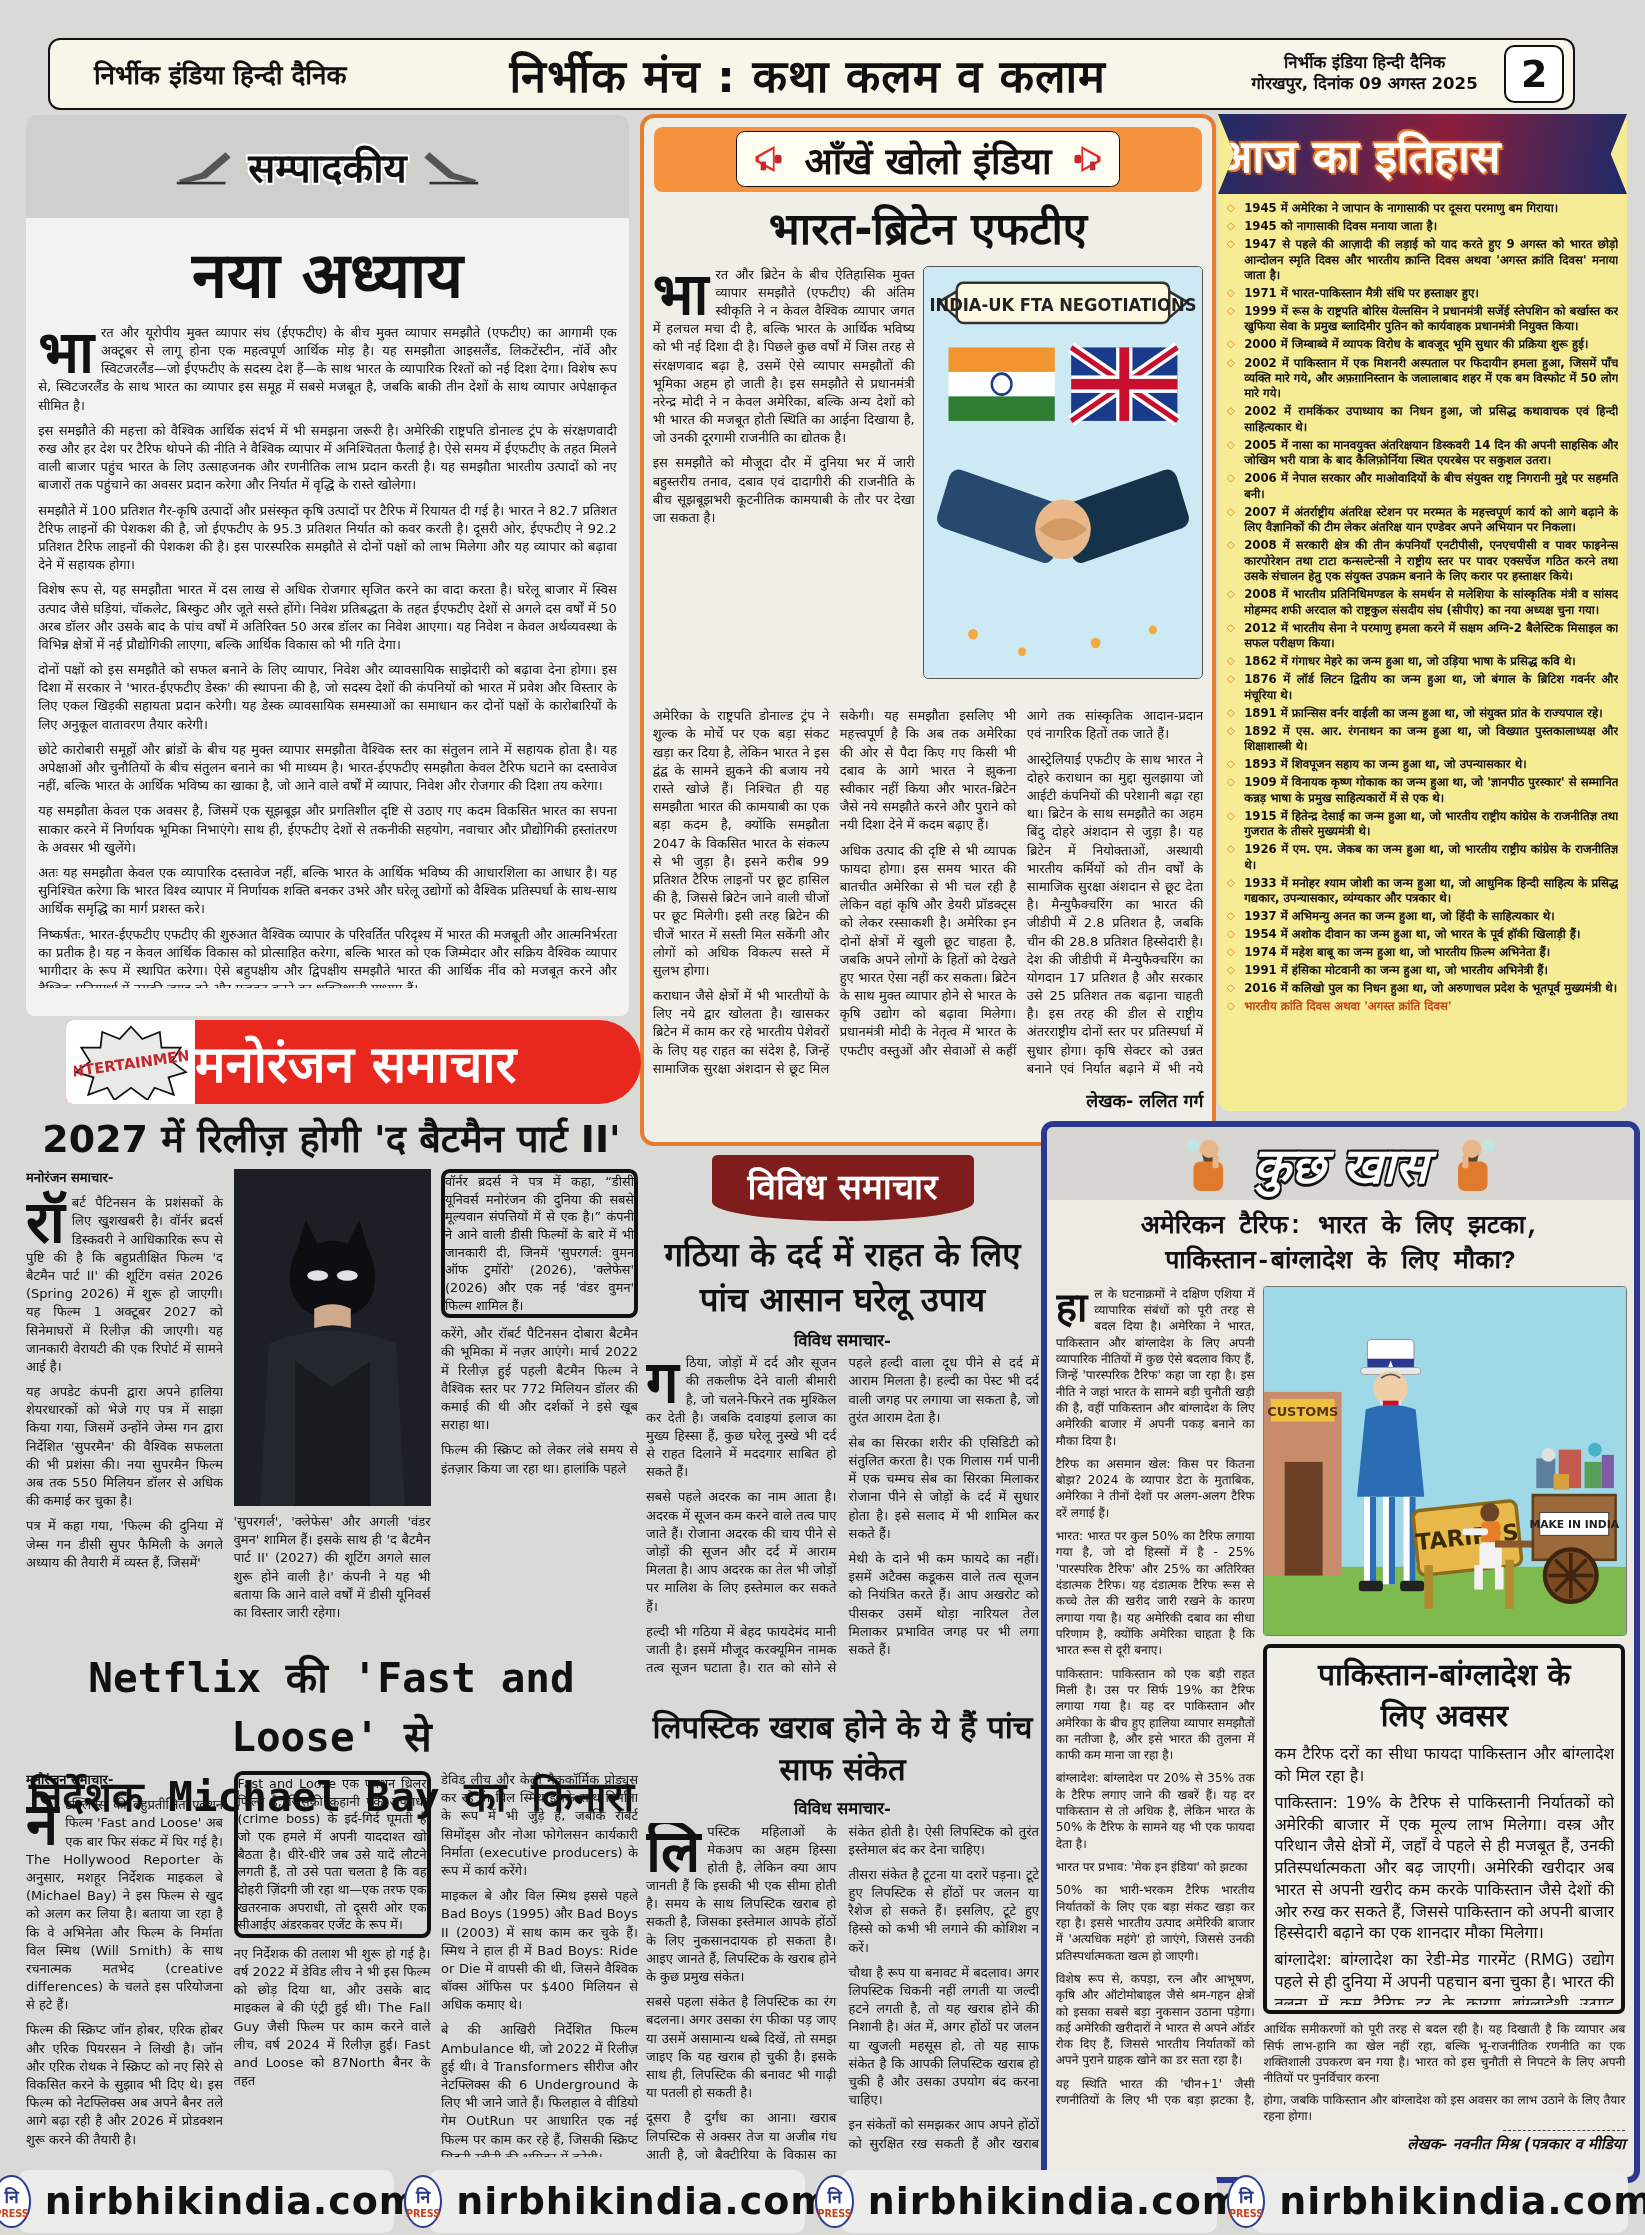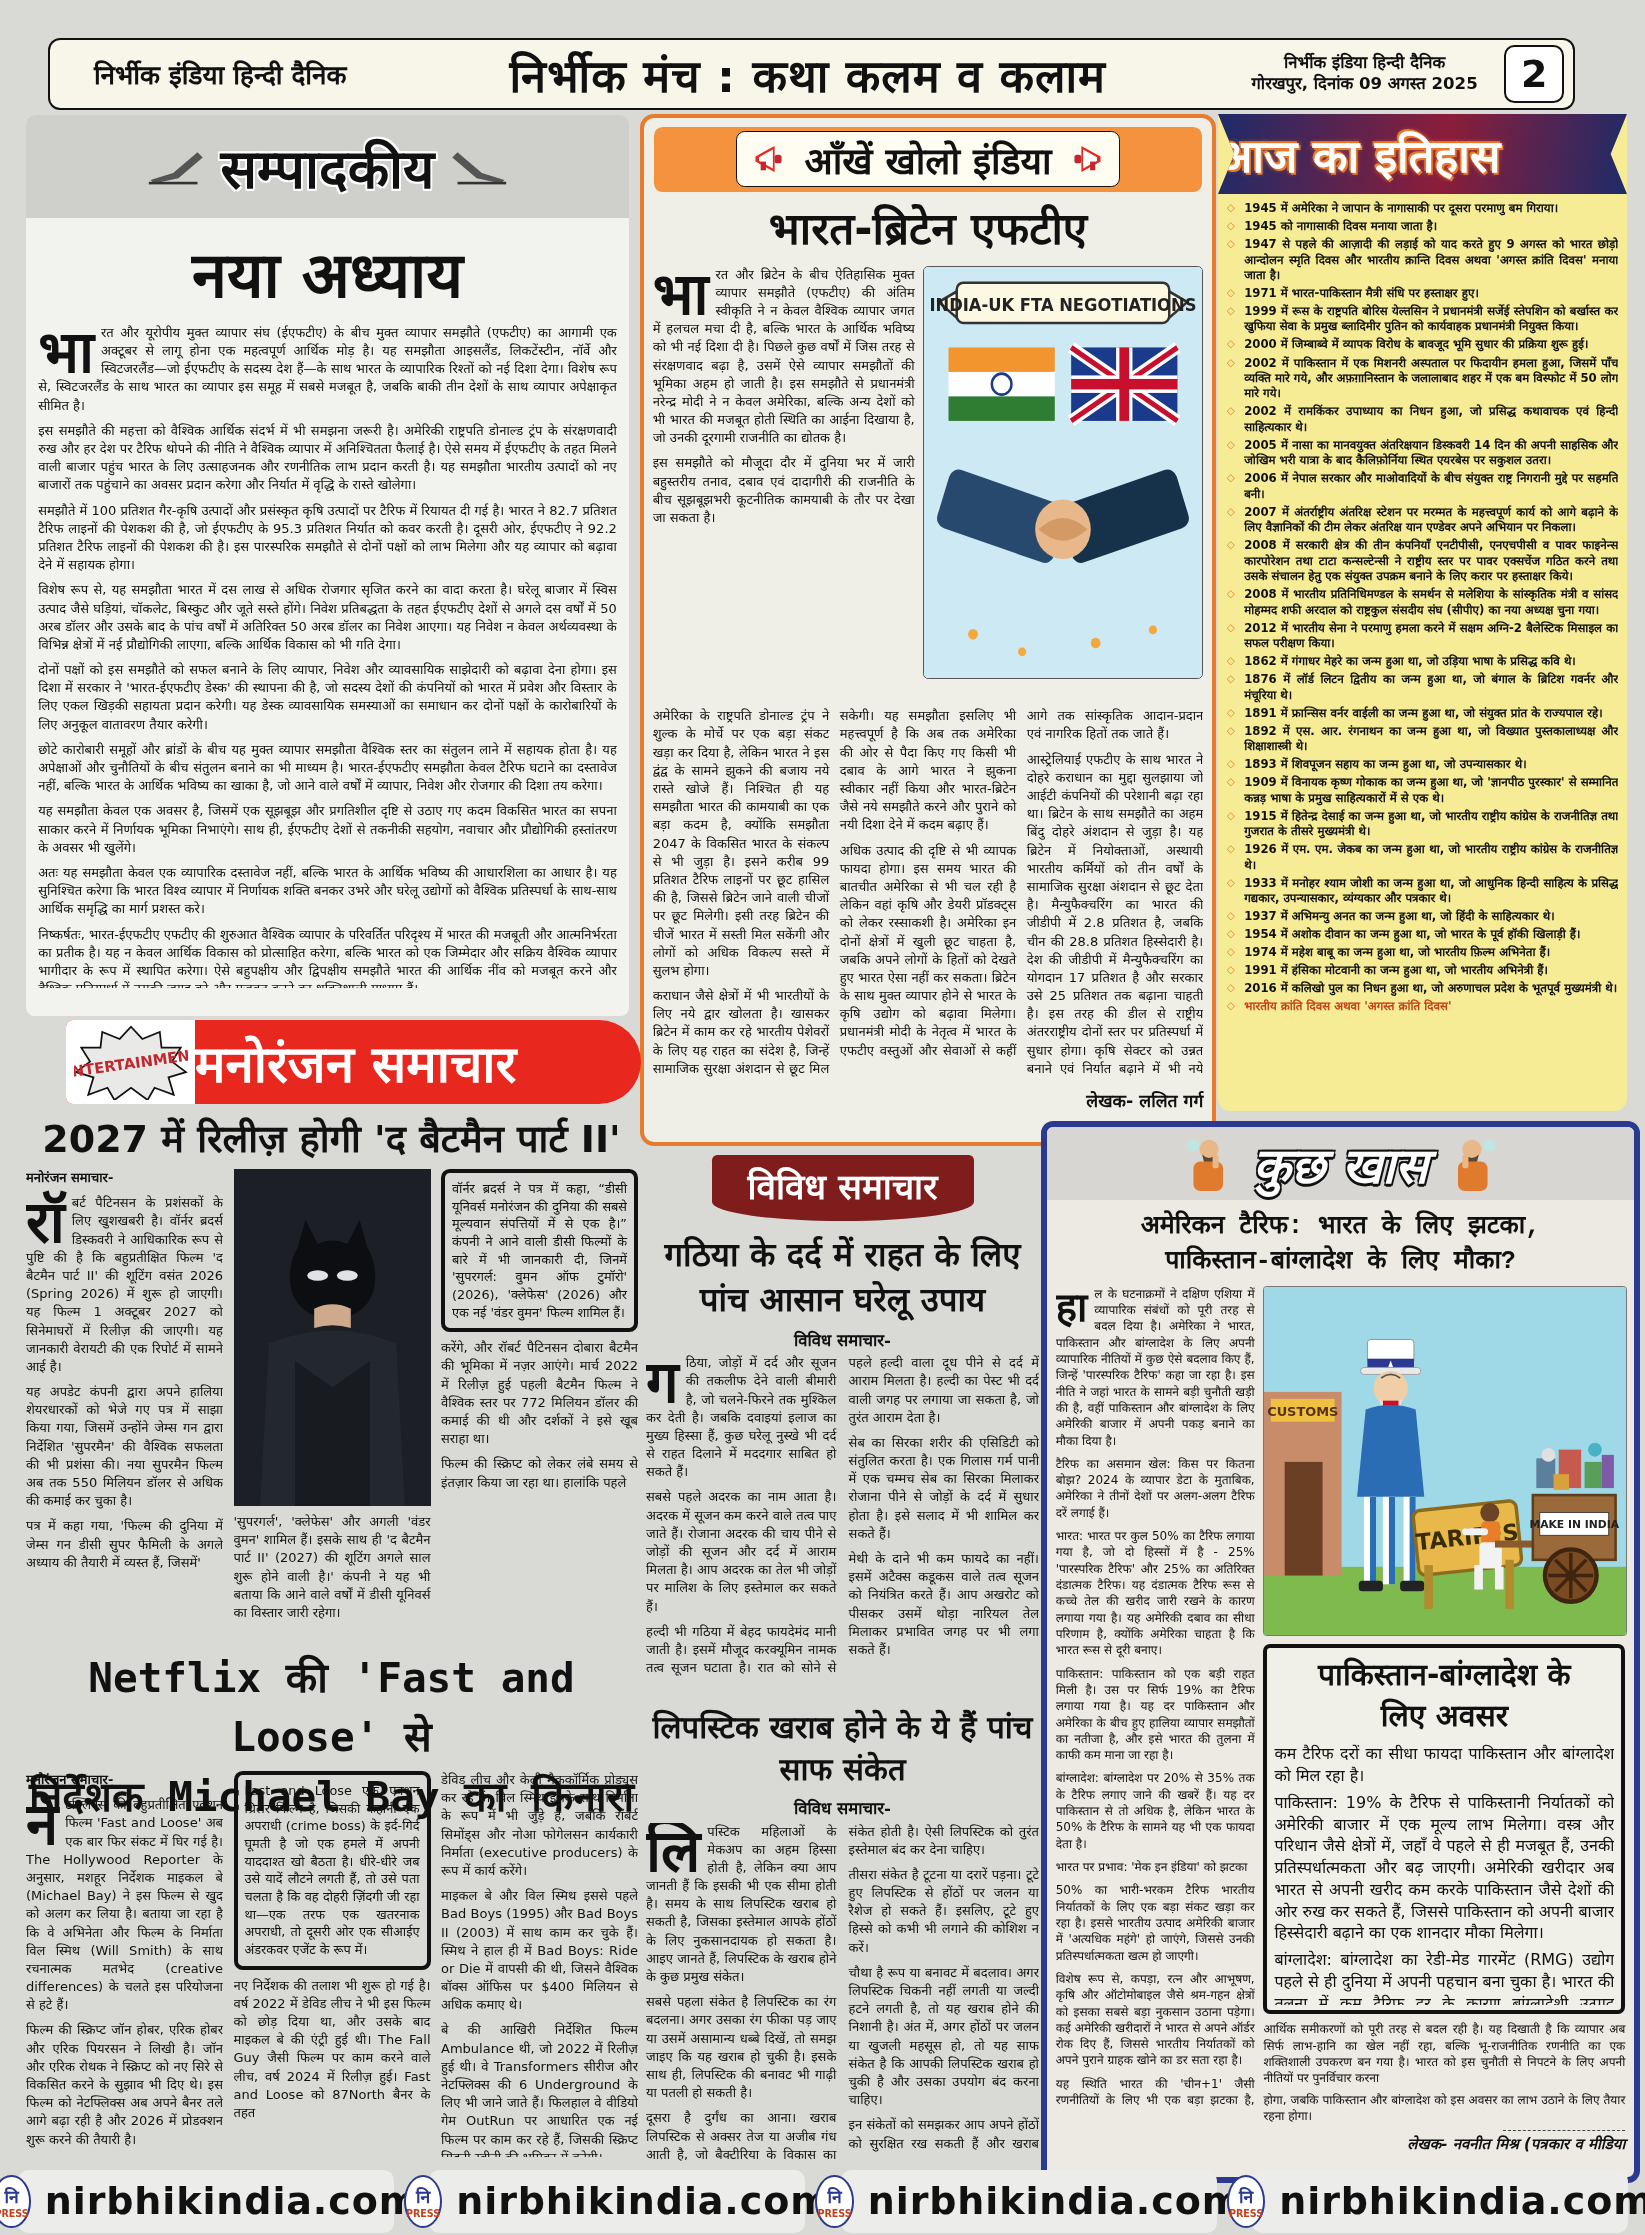--- a/index.html
+++ b/index.html
@@ -12,21 +12,21 @@
   .mh-page{width:56px;height:54px;border:2.6px solid #111;border-radius:10.5px;font-size:38px;font-weight:800;display:flex;align-items:center;justify-content:center;margin-left:8.7px;background:#fff;}
   
   .box{position:absolute;box-sizing:border-box;}
   .body-text p{margin:0 0 7px 0;font-size:13px;line-height:1.4;text-align:justify;}
   .dropcap{float:left;font-size:58px;line-height:.8;font-weight:800;margin:5.2px 7px 0 0;}
   .byline{font-size:16.6px;font-weight:800;text-align:right;margin:0 0 3.5px 0;}
   .clip{overflow:hidden;}
   
   .editorial{left:26px;top:115px;width:603px;height:901px;background:#f2f2ef;border-radius:8.7px;padding:0 12.2px;}
   .ed-band{height:103px;background:#cfcfcc;border-radius:8.7px 8.7px 0 0;display:flex;align-items:center;justify-content:center;gap:12.2px;margin:0 -12.2px;}
-  .ed-title{font-size:54px;font-weight:900;color:#111;text-shadow:1.7px 1.7px 0 #fff,-1.7px -1.7px 0 #fff,1.7px -1.7px 0 #fff,-1.7px 1.7px 0 #fff;}
+  .ed-title{font-size:40px;font-weight:900;color:#111;text-shadow:1.7px 1.7px 0 #fff,-1.7px -1.7px 0 #fff,1.7px -1.7px 0 #fff,-1.7px 1.7px 0 #fff;}
   .ed-headline{font-size:63px;font-weight:900;text-align:center;margin:12.2px 0 8.7px 0;}
   .editorial .body-text{height:664px;overflow:hidden;}
   
   .fta{left:640px;top:114px;width:576px;height:1032px;background:#efeee7;border:4.4px solid #e87c2e;border-radius:14px;padding:5.2px 8.7px;}
   .fta-banner{height:65px;background:#f5923e;border-radius:8.7px;display:flex;align-items:center;justify-content:center;margin:3.5px 1.7px 5.2px 1.7px;}
   .fta-banner-inner{background:#fffdf2;border:1.7px solid #111;border-radius:8.7px;padding:1.7px 15.7px;font-size:37px;font-weight:900;display:flex;align-items:center;gap:12.2px;}
   .fta-headline{font-size:44px;font-weight:900;text-align:center;margin:3.5px 0 8.7px 0;}
   .fta-top{display:flex;gap:8.7px;}
   .fta-col1{width:262px;height:433px;overflow:hidden;}
   .fta-img{flex:1;height:411px;border:1.7px solid #555;border-radius:5.2px;overflow:hidden;background:#cde9f4;position:relative;}
@@ -41,21 +41,21 @@
   .history li::before{content:"◇";position:absolute;left:0;top:0;color:#e87c2e;font-size:10.5px;}
   .history li.hl{color:#c8401a;}
   
   .ent-banner{left:66px;top:1020px;width:575px;height:84px;background:#e8281e;border-radius:7px 42px 42px 7px;display:flex;align-items:center;}
   .ent-logo{width:129px;height:84px;background:#fff;border-radius:7px 0 0 7px;display:flex;align-items:center;justify-content:center;}
   .ent-banner-label{flex:1;text-align:left;font-size:51px;font-weight:900;color:#fff;}
   .bat-headline{left:26px;top:1111px;width:611px;font-size:38px;font-weight:800;text-align:center;}
   .bat-article{left:26px;top:1169px;width:613px;height:470px;display:flex;gap:10.5px;}
   .bat-col{width:197px;height:100%;overflow:hidden;}
   .bat-img{width:100%;height:337px;border-radius:3.5px;background:linear-gradient(150deg,#3a3f46,#15171b 70%);position:relative;margin-bottom:7px;}
-  .quote-box{border:4.4px solid #111;border-radius:8.7px;padding:7px;margin-bottom:7px;}
+  .quote-box{border:4.4px solid #111;border-radius:8.7px;margin-bottom:7px;}
   .quote-box p{font-size:12.8px;line-height:1.38;text-align:justify;margin:0;}
   .nf-headline{left:26px;top:1649px;width:611px;text-align:center;font-size:41px;font-weight:800;line-height:1.45;font-family:"DejaVu Sans Mono","Liberation Mono",monospace;}
   .nf-article{left:26px;top:1771px;width:613px;height:386px;display:flex;gap:10.5px;}
   
   .misc{left:646px;top:1155px;width:393px;height:1003px;}
   .misc-banner{width:262px;margin:0 auto;background:#7f1d1d;color:#fff;font-size:35px;font-weight:900;text-align:center;padding:7px 0 12.2px 0;border-radius:5.2px 5.2px 50% 50%/5.2px 5.2px 19px 19px;}
   .misc h2{font-size:33px;font-weight:800;text-align:center;margin:12.2px 0 5.2px 0;line-height:1.35;}
   .misc h3{font-size:31px;font-weight:800;text-align:center;margin:14px 0 5.2px 0;line-height:1.35;}
   .two-col{column-count:2;column-gap:12.2px;overflow:hidden;}
   .arth-cols{height:339px;}

